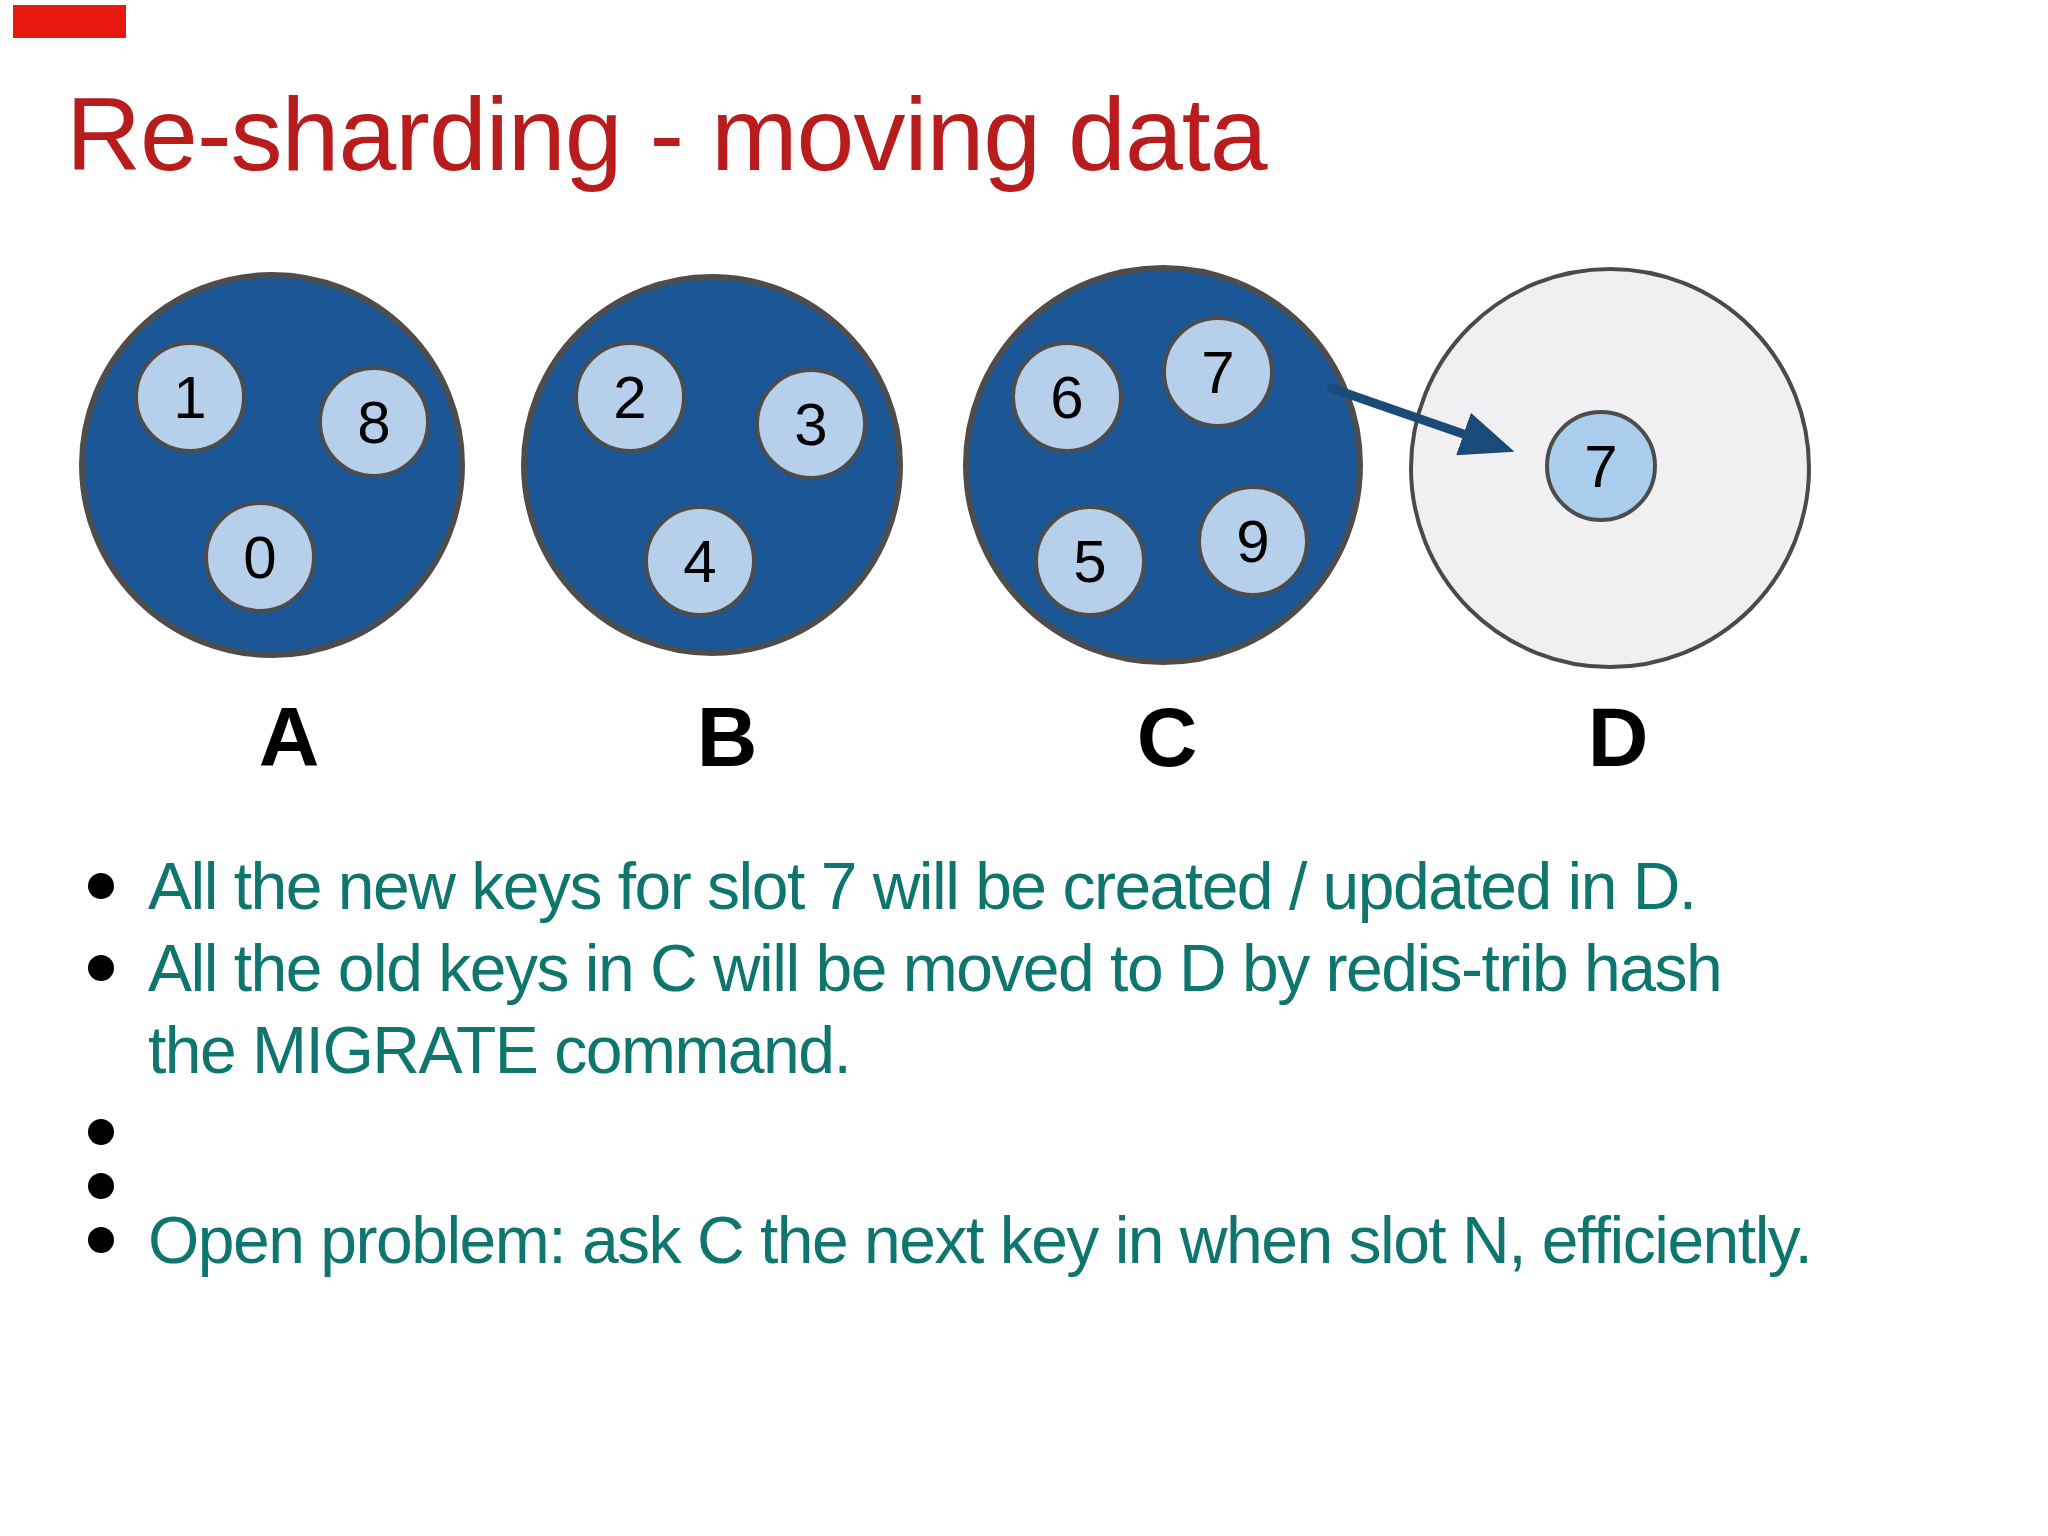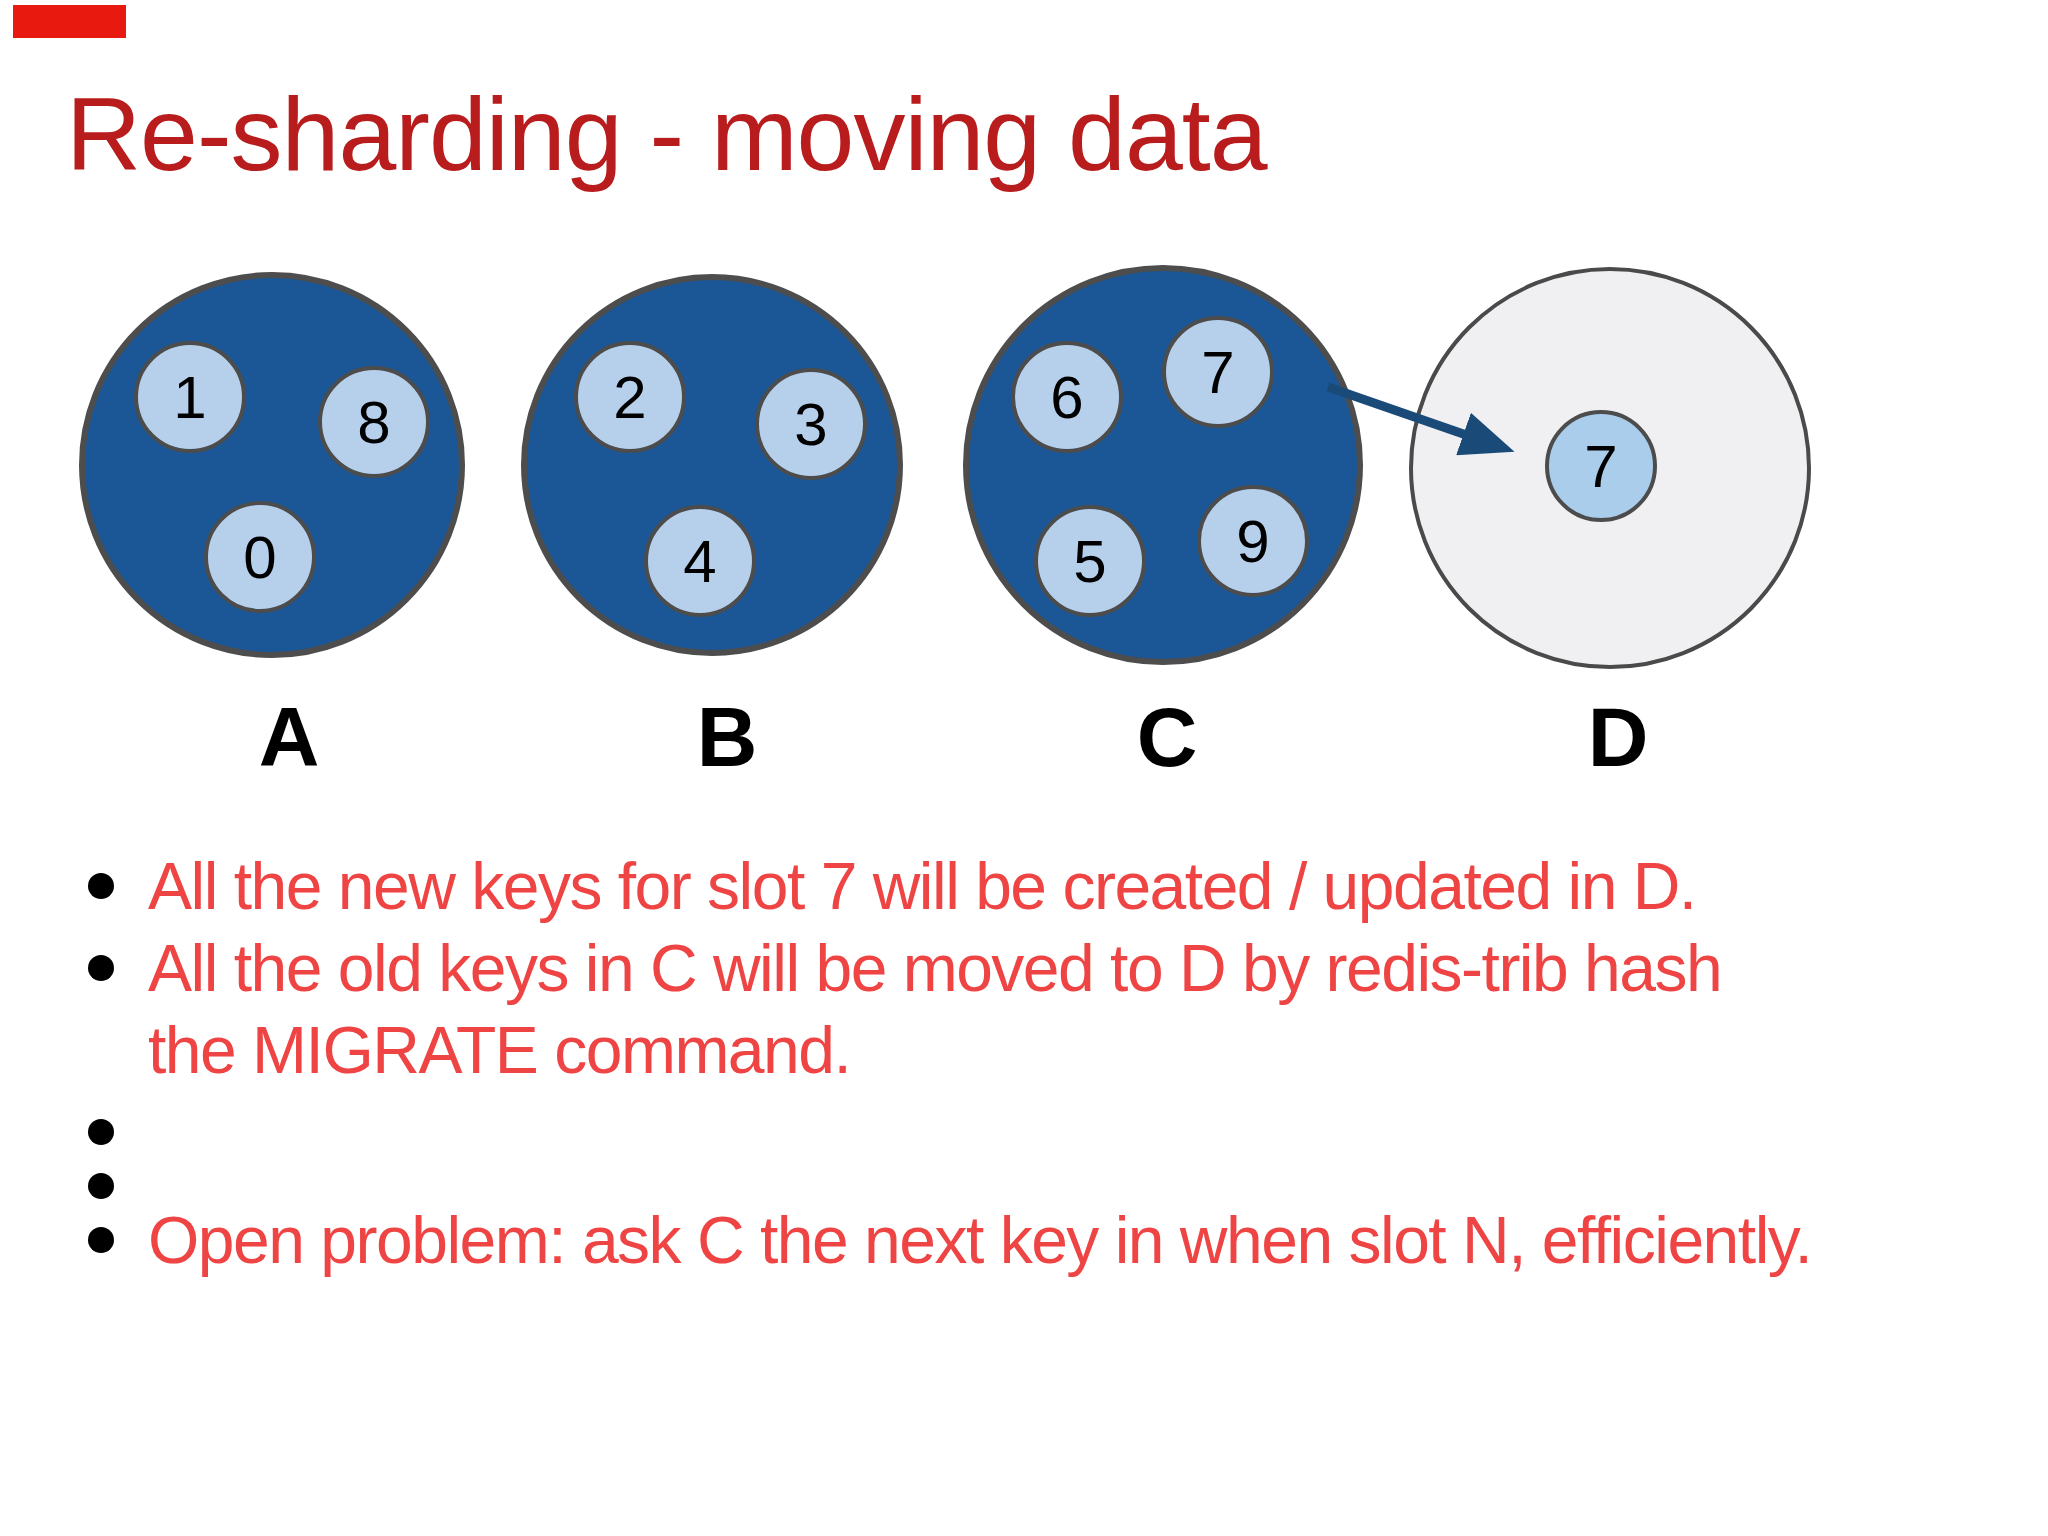--- a/index.html
+++ b/index.html
@@ -105,21 +105,21 @@
     width: 26px; height: 26px;
     margin: 28px 34px 0 0;
     border-radius: 50%;
     background: #000000;
   }
   .bullet-text {
     font-size: 66px;
     line-height: 82px;
     letter-spacing: -1.5px;
     white-space: pre-line;
-    color: #ef4444;
+    color: #0f766e;
   }
 </style>
 </head>
 <body>
 
 <div class="slide">
 
   <div class="red-marker"></div>
 
   <h1 class="title">Re-sharding - moving data</h1>

